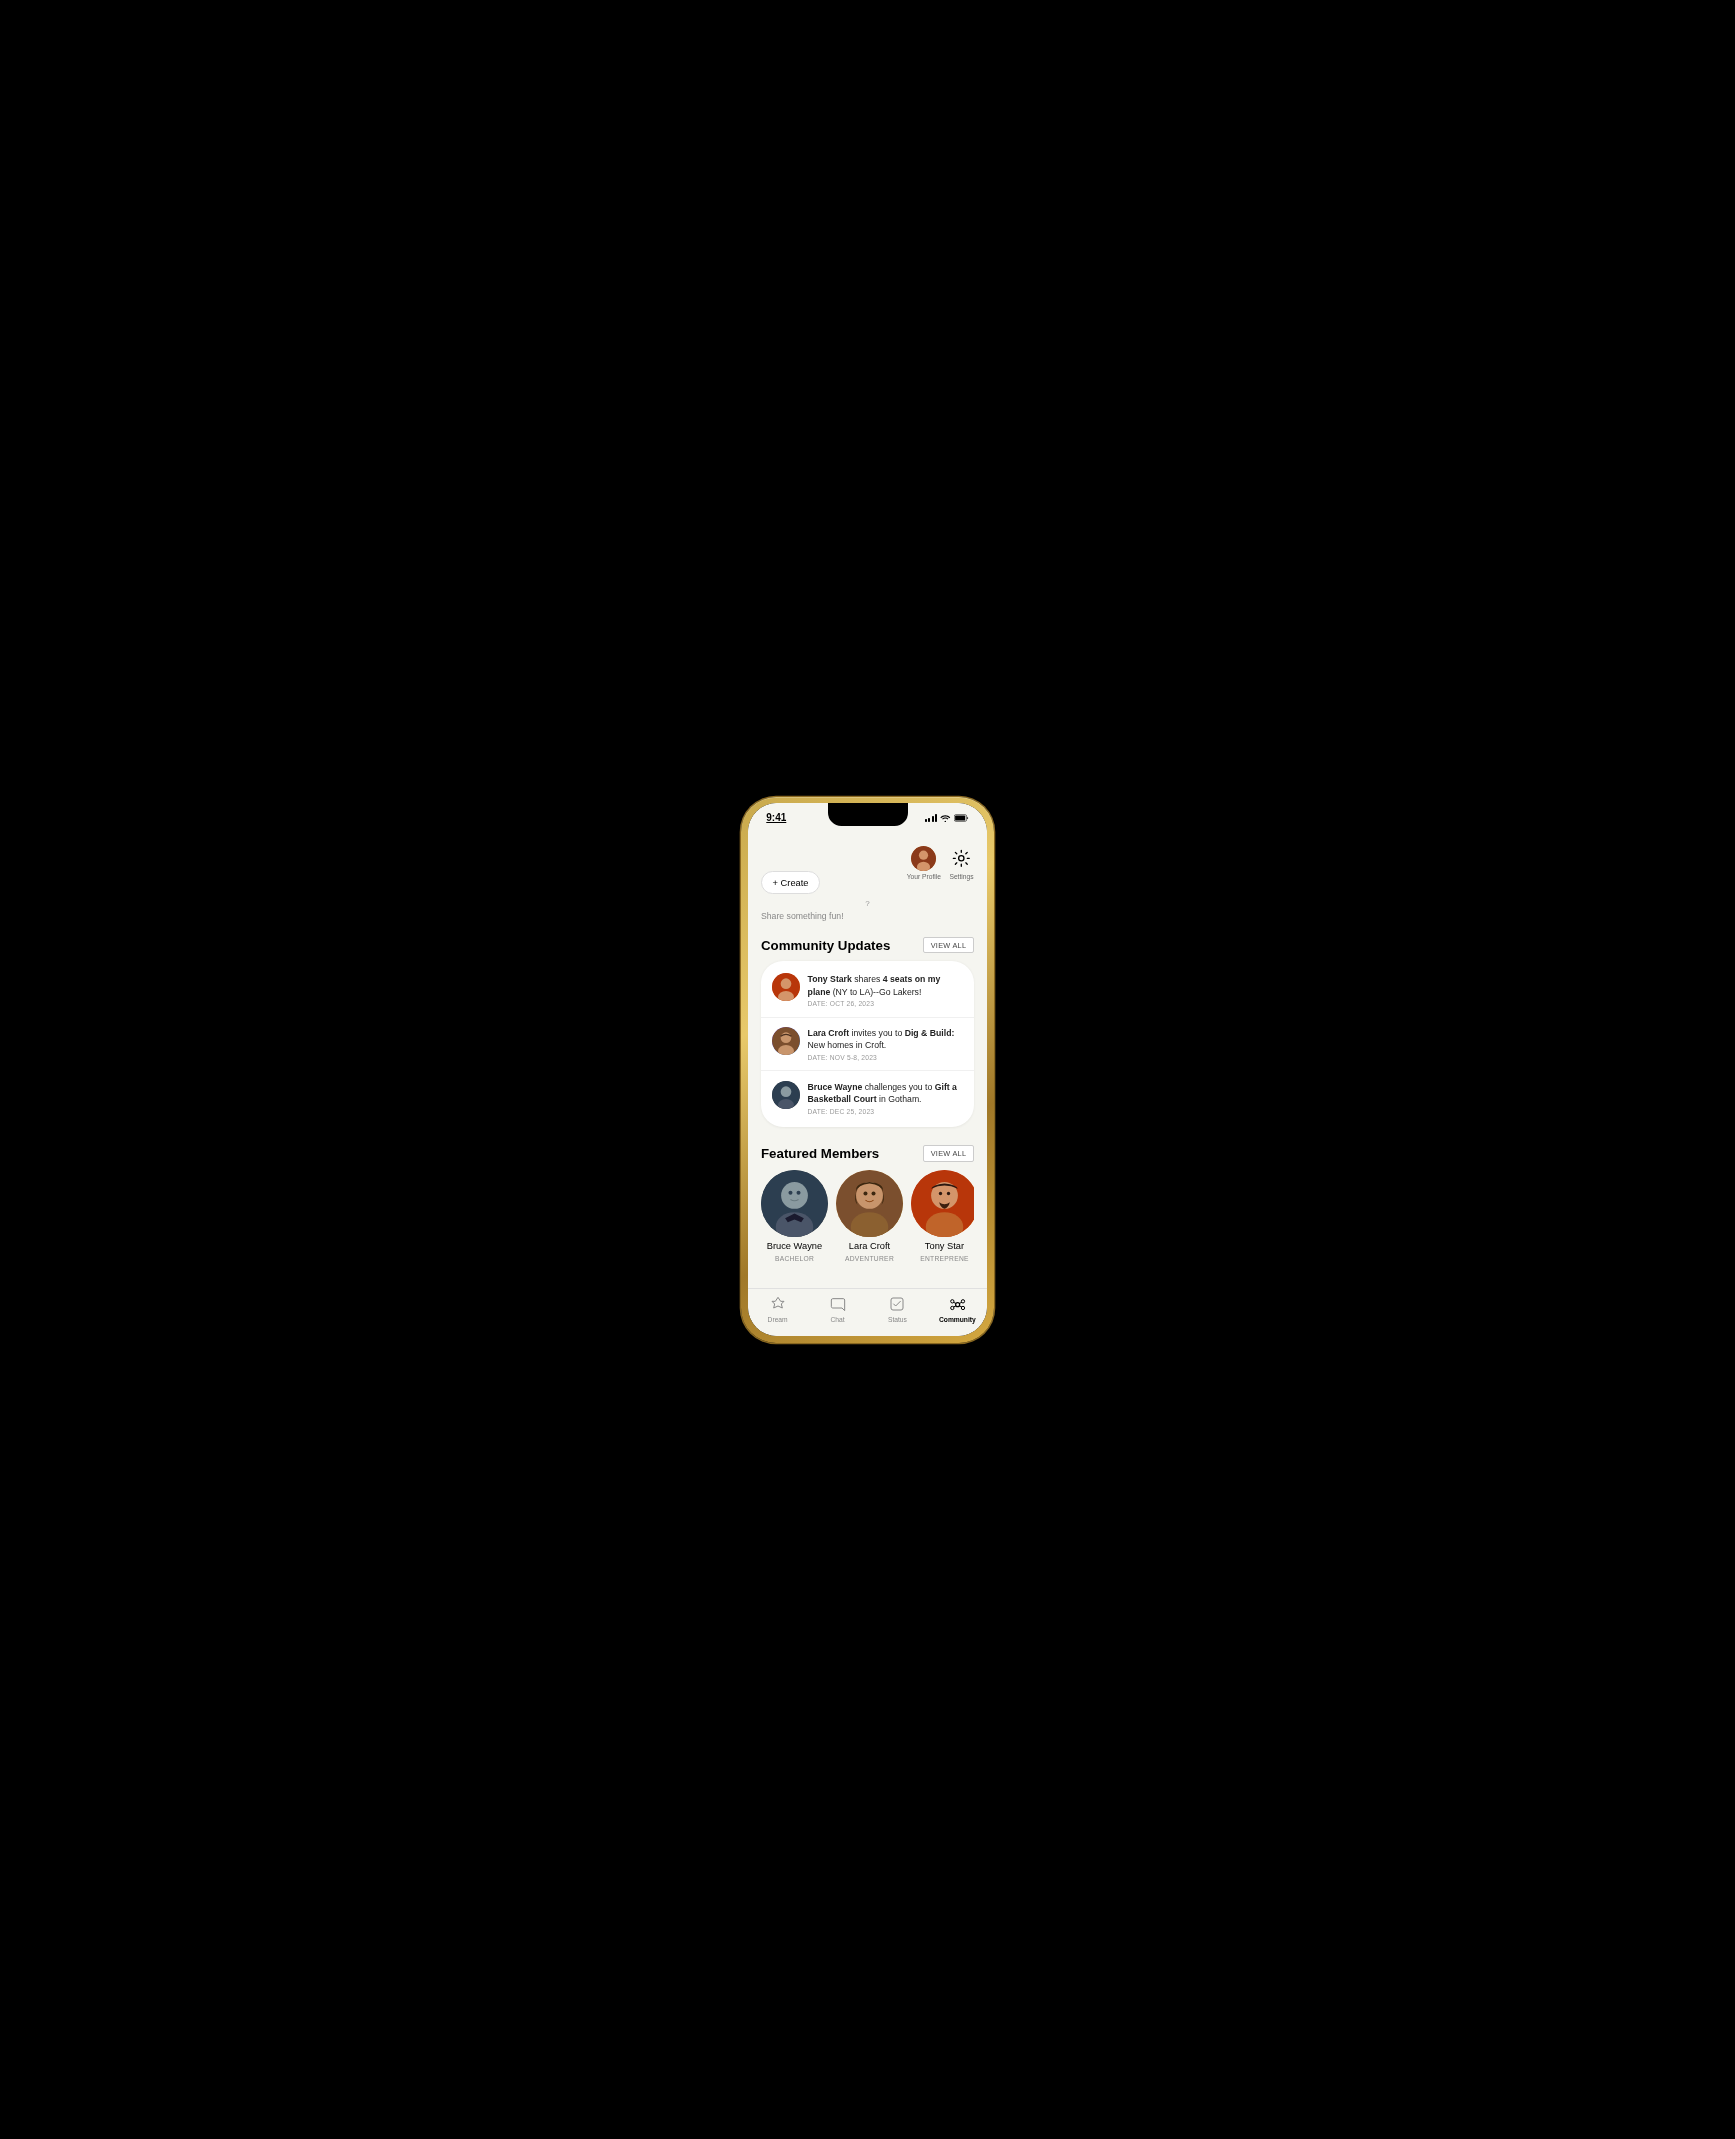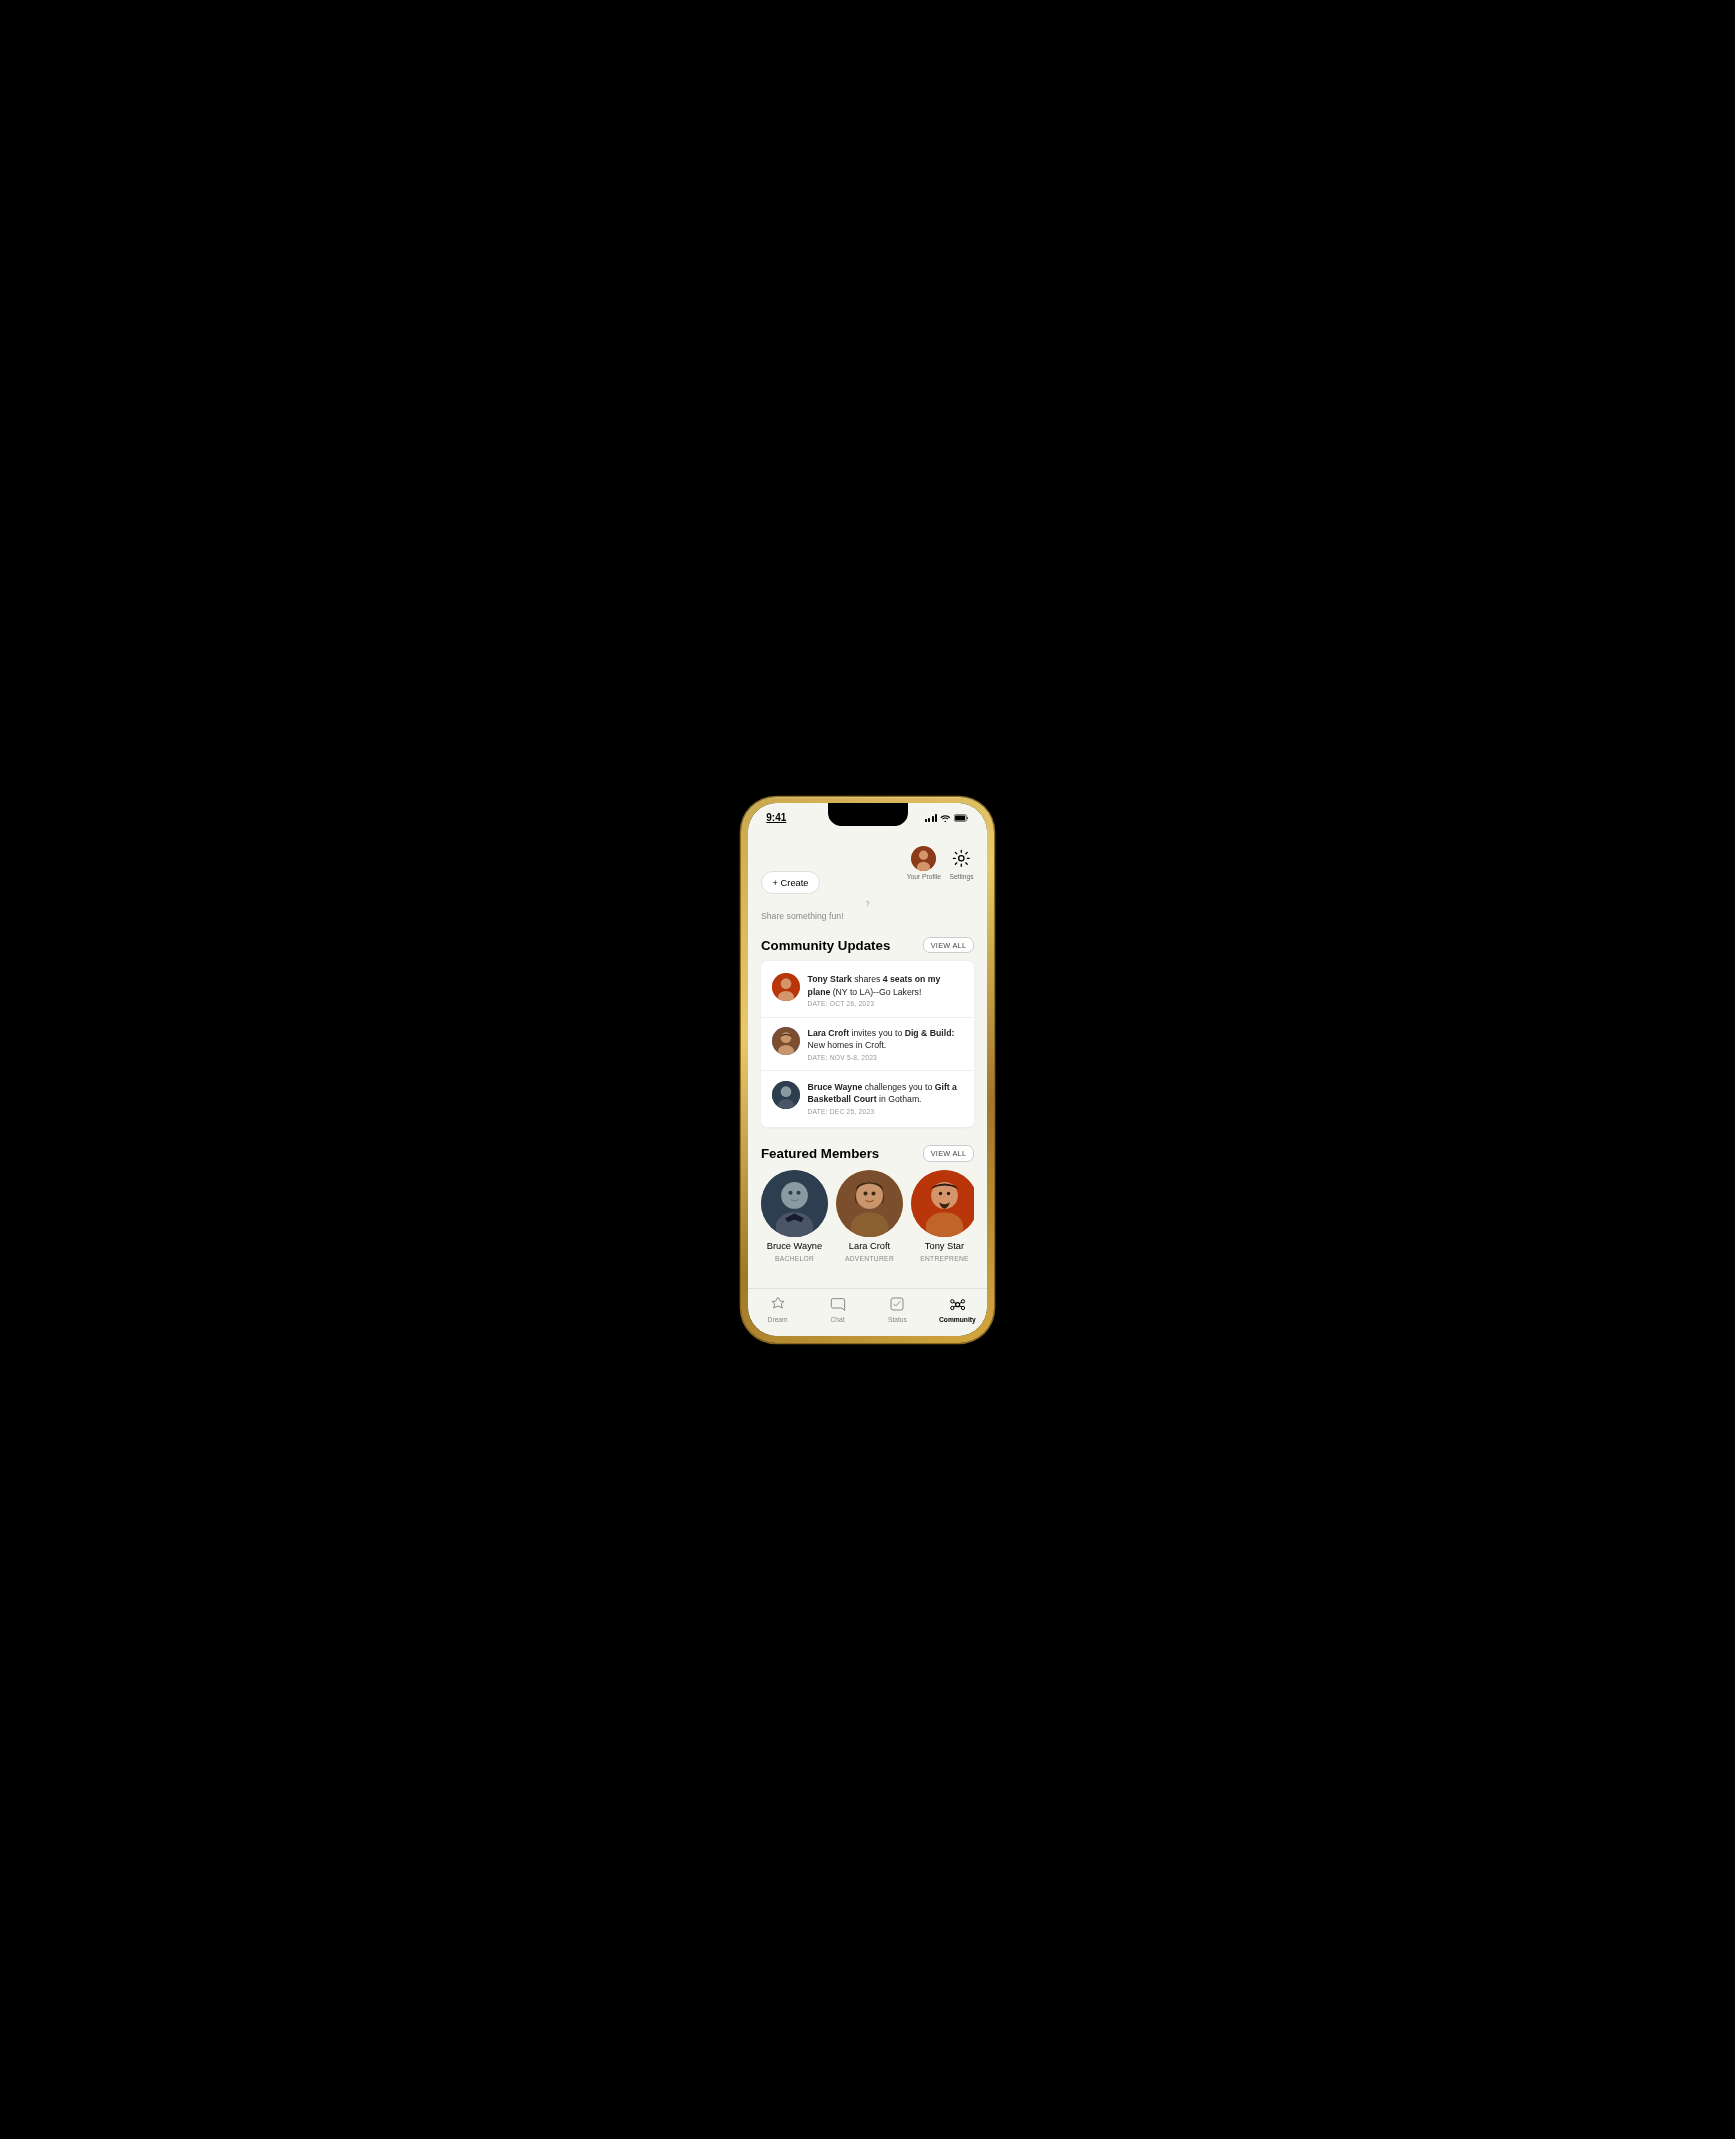--- a/index.html
+++ b/index.html
@@ -200,34 +200,34 @@
     }
 
     .section-title {
       font-size: 13.3px;
       font-weight: 600;
       color: #000;
     }
 
     .view-all-btn {
       border: 0.7px solid #ccc;
-      border-radius: 7px;
+      border-radius: 2px;
       padding: 2.7px 6.7px;
       font-size: 7.3px;
       color: #444;
       background: #fff;
       cursor: pointer;
       font-weight: 500;
       letter-spacing: 0.3px;
     }
 
     
     .updates-card {
       background: #fff;
-      border-radius: 6px;
+      border-radius: 22px;
       padding: 2.7px 0;
       box-shadow: 0 0.7px 2.7px rgba(0,0,0,0.06);
     }
 
     .update-item {
       display: flex;
       align-items: flex-start;
       gap: 8px;
       padding: 9.3px 10.6px;
       border-bottom: 0.7px solid #f0f0f0;

